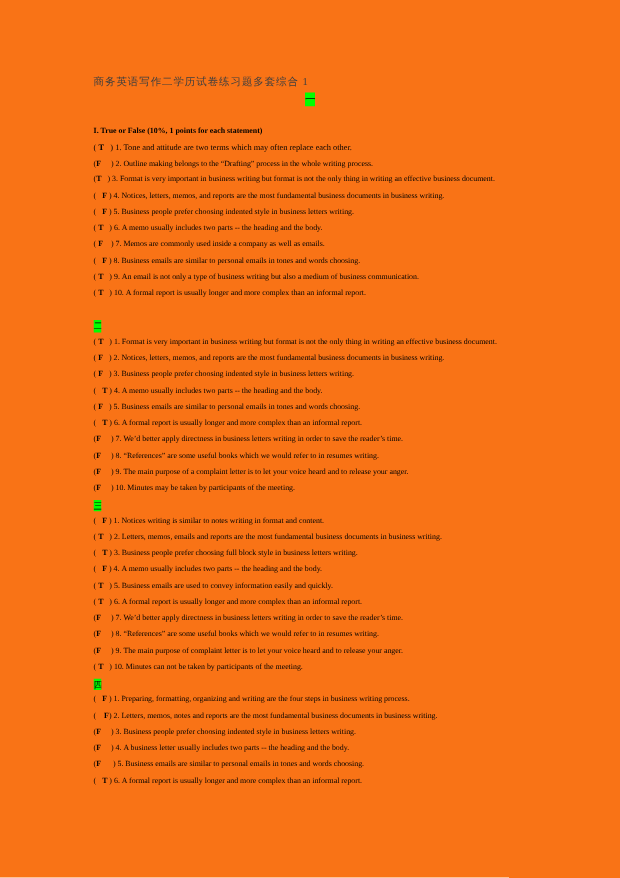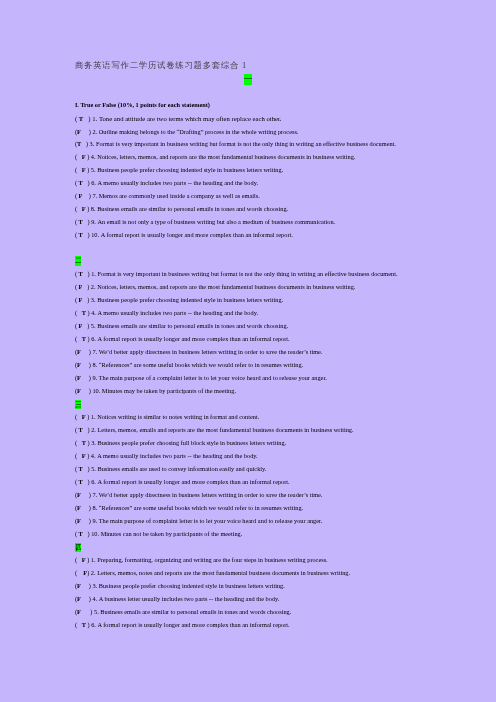--- a/index.html
+++ b/index.html
@@ -1,17 +1,17 @@
 <!DOCTYPE html>
 <html><head>
 <meta charset="utf-8">
 <style>
 html,body{margin:0;padding:0;background:#fff;}
 body{width:496px;height:702px;font-family:"Liberation Serif",serif;color:#000;}
-.page{position:relative;width:496px;height:702px;overflow:hidden;background:#c4b5fd;}
+.page{position:relative;width:496px;height:702px;overflow:hidden;background:#f97316;}
 .title{position:absolute;font-size:8.4px;line-height:10px;letter-spacing:0.75px;color:#3f3f3f;white-space:pre;}
 .marker{position:absolute;background:#00FF00;color:#000;white-space:pre;overflow:hidden;text-align:center;}
 .heading{position:absolute;font-size:6.3px;line-height:7px;font-weight:bold;color:#000;white-space:pre;}
 .qrow{position:absolute;line-height:7px;color:#000;white-space:pre;}
 .ans{font-weight:bold;}
 </style>
 </head>
 <body>
 
 <div class="page">

